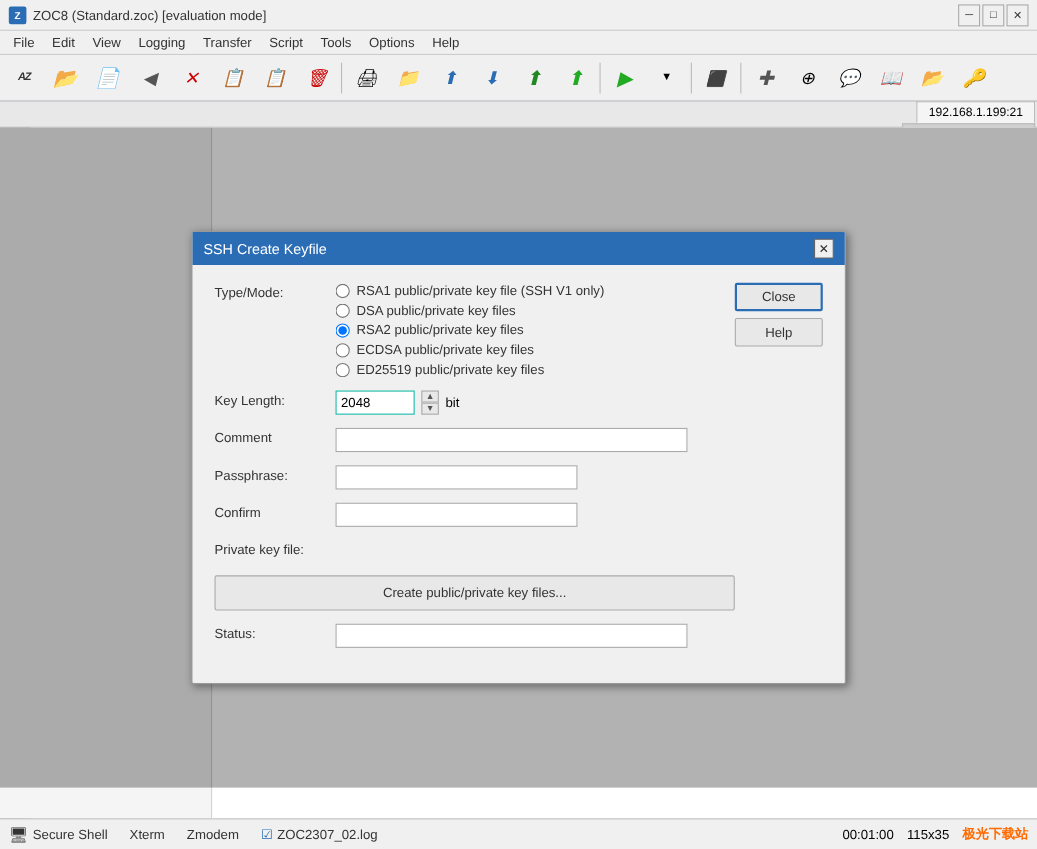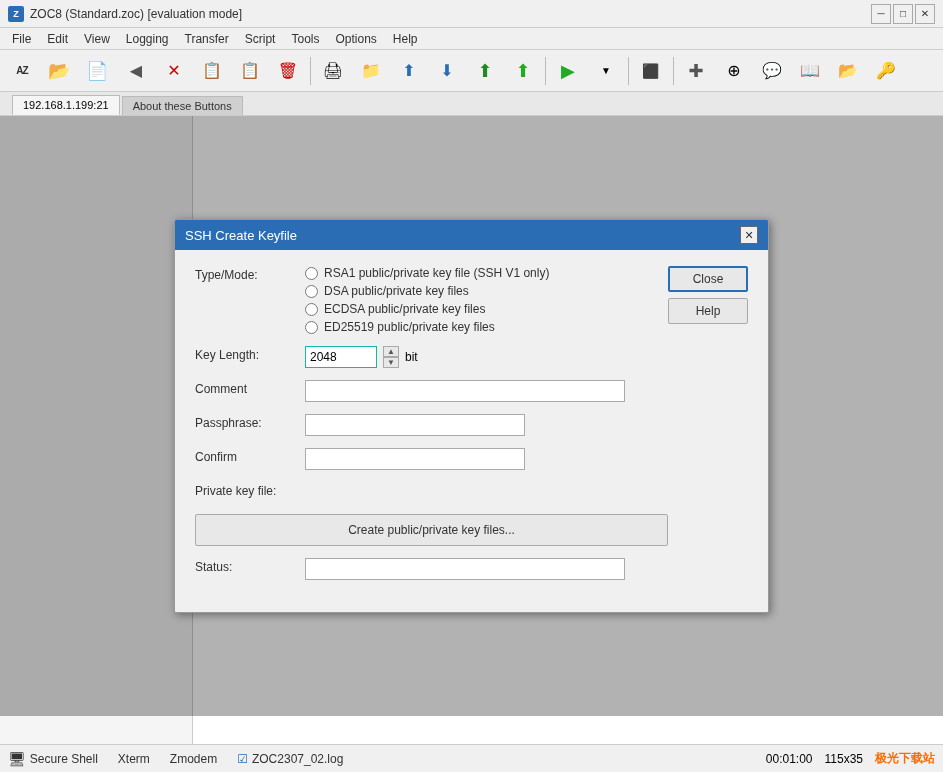--- a/index.html
+++ b/index.html
@@ -104,30 +104,32 @@
       background: #bbb;
       margin: 0 2px;
     }
     .tb-icon {
       width: 24px;
       height: 24px;
       display: flex;
       align-items: center;
       justify-content: center;
       font-size: 14px;
+      font-style: italic;
     }
 
     
     #tabs-bar {
       background: #e8e8e8;
       border-bottom: 1px solid #ccc;
       height: 24px;
       display: flex;
       align-items: flex-end;
-      padding: 0 12px;
+      padding: 0 0;
+      flex-direction: column;
     }
     .tab {
       padding: 3px 10px;
       font-size: 11px;
       border: 1px solid #bbb;
       border-bottom: none;
       background: #d0d0d0;
       cursor: pointer;
       color: #333;
       margin-right: 2px;
@@ -554,20 +556,24 @@
                 <div class="radio-group">
                   <label class="radio-item">
                     <input type="radio" name="keytype" value="rsa1" style="">
                     <span>RSA1 public/private key file (SSH V1 only)</span>
                   </label>
                   <label class="radio-item">
                     <input type="radio" name="keytype" value="dsa" style="">
                     <span>DSA public/private key files</span>
                   </label>
                   <label class="radio-item">
+                    <input type="radio" name="keytype" value="rsa2" checked="" style="">
+                    <span>RSA2 public/private key files</span>
+                  </label>
+                  <label class="radio-item">
                     <input type="radio" name="keytype" value="ecdsa" style="">
                     <span>ECDSA public/private key files</span>
                   </label>
                   <label class="radio-item">
                     <input type="radio" name="keytype" value="ed25519" style="">
                     <span>ED25519 public/private key files</span>
                   </label>
                 </div>
               </div>
             </div>

